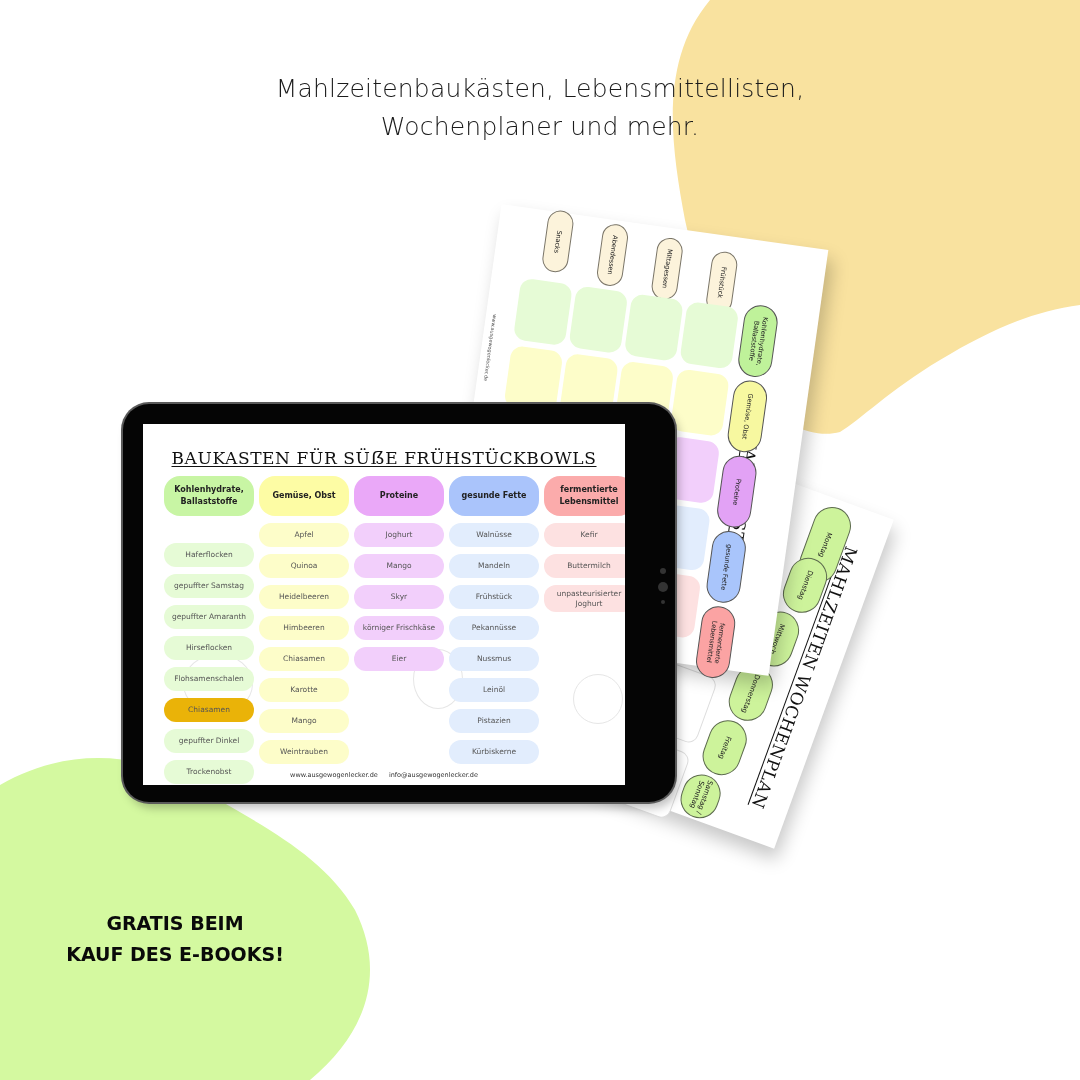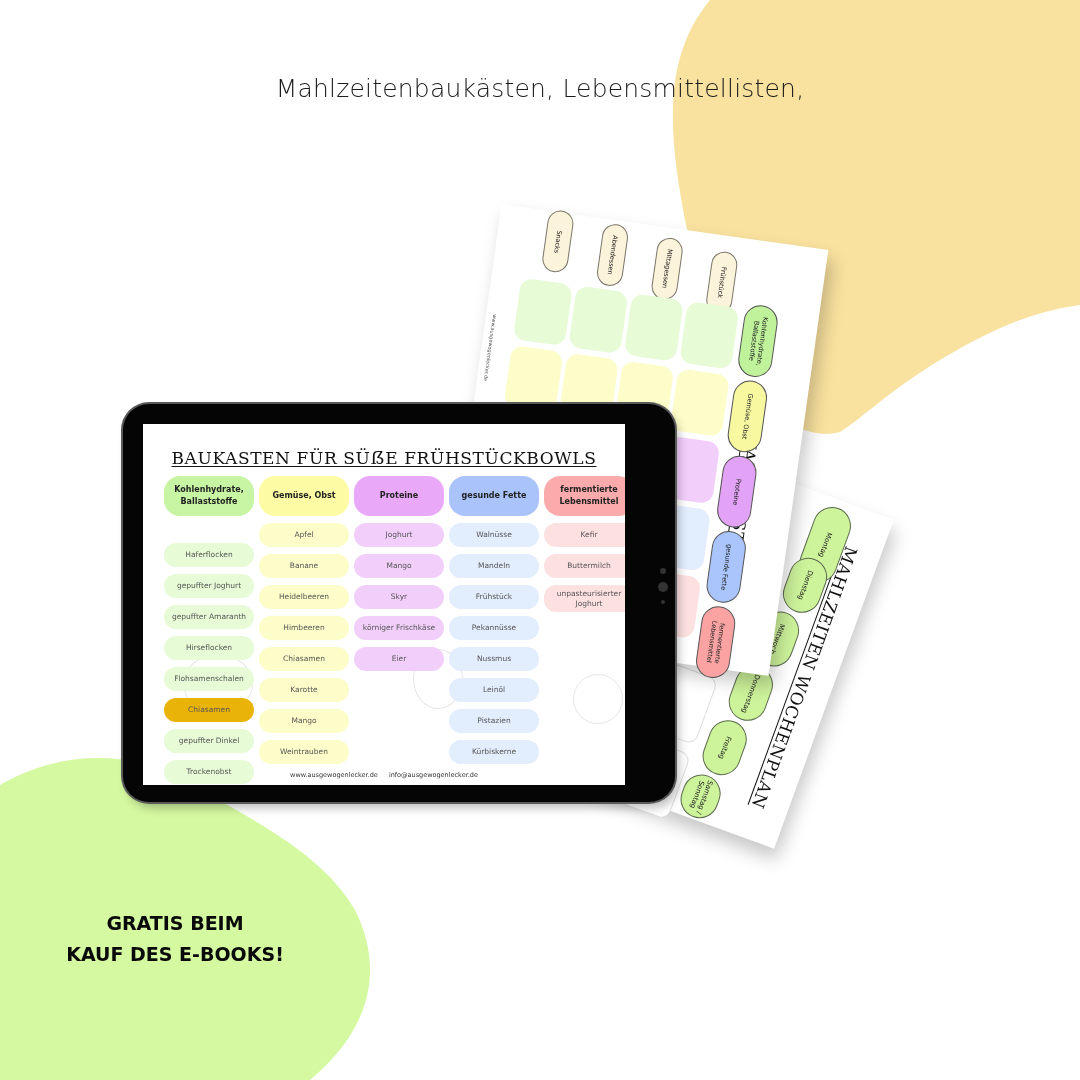--- a/index.html
+++ b/index.html
@@ -116,20 +116,21 @@
 
 <svg class="blob blob-yellow" viewBox="0 0 440 440">
   <path d="M70 0 L440 0 L440 305 C390 312 350 330 300 360 C250 390 220 420 200 432 C170 440 130 420 110 380 C90 330 60 290 45 220 C30 140 20 60 70 0 Z" fill="#f9e29f"></path>
 </svg>
 <svg class="blob blob-green" viewBox="0 0 380 340">
   <path d="M0 45 C60 10 130 10 185 40 C250 80 320 110 355 170 C385 230 370 290 310 340 L0 340 Z" fill="#d4f9a0"></path>
 </svg>
 
 <div class="headline">
   <span>Mahlzeitenbaukästen, Lebensmittellisten,</span>
+  <span>Wochenplaner und mehr.</span>
 </div>
 
 <div class="sheet sheet-woche">
   <div class="woche-title">MAHLZEITEN WOCHENPLAN</div>
   <div class="woche-grid-cell" style="left:10px; top:130px;"></div>
   <div class="woche-grid-cell" style="left:10px; top:210px;"></div>
   <div class="woche-grid-cell" style="left:10px; top:290px;"></div>
   <div class="day-pill" style="left:125px; top:8px;">
       <span>Montag</span>
     </div>
@@ -205,32 +206,32 @@
     <div class="doodle" style="left:40px; top:230px; width:70px; height:60px;"></div>
     <div class="doodle" style="left:430px; top:250px; width:50px; height:50px;"></div>
     <div class="doodle" style="left:270px; top:225px; width:50px; height:60px;"></div>
 
     <div class="screen-title">BAUKASTEN FÜR SÜẞE FRÜHSTÜCKBOWLS</div>
 
     <div class="cols">
       <div class="col">
         <div class="col-head" style="background:#c8f5a4;">Kohlenhydrate, Ballaststoffe</div>
         <div class="cell" style="background:#e6fbd6;margin-top:20px;">Haferflocken</div>
-        <div class="cell" style="background:#e6fbd6;">gepuffter Joghurt</div>
+        <div class="cell" style="background:#e6fbd6;">gepuffter Samstag</div>
         <div class="cell" style="background:#e6fbd6;">gepuffter Amaranth</div>
         <div class="cell" style="background:#e6fbd6;">Hirseflocken</div>
         <div class="cell" style="background:#e6fbd6;">Flohsamenschalen</div>
         <div class="cell" style="background:#eab308;">Chiasamen</div>
         <div class="cell" style="background:#e6fbd6;">gepuffter Dinkel</div>
         <div class="cell" style="background:#e6fbd6;">Trockenobst</div>
       </div>
       <div class="col">
         <div class="col-head" style="background:#fdfca4;">Gemüse, Obst</div>
         <div class="cell" style="background:#fdfdc9;">Apfel</div>
-        <div class="cell" style="background:#fdfdc9;">Banane</div>
+        <div class="cell" style="background:#fdfdc9;">Quinoa</div>
         <div class="cell" style="background:#fdfdc9;">Heidelbeeren</div>
         <div class="cell" style="background:#fdfdc9;">Himbeeren</div>
         <div class="cell" style="background:#fdfdc9;">Chiasamen</div>
         <div class="cell" style="background:#fdfdc9;">Karotte</div>
         <div class="cell" style="background:#fdfdc9;">Mango</div>
         <div class="cell" style="background:#fdfdc9;">Weintrauben</div>
       </div>
       <div class="col">
         <div class="col-head" style="background:#eaa8f8;">Proteine</div>
         <div class="cell" style="background:#f2cffb;">Joghurt</div>

